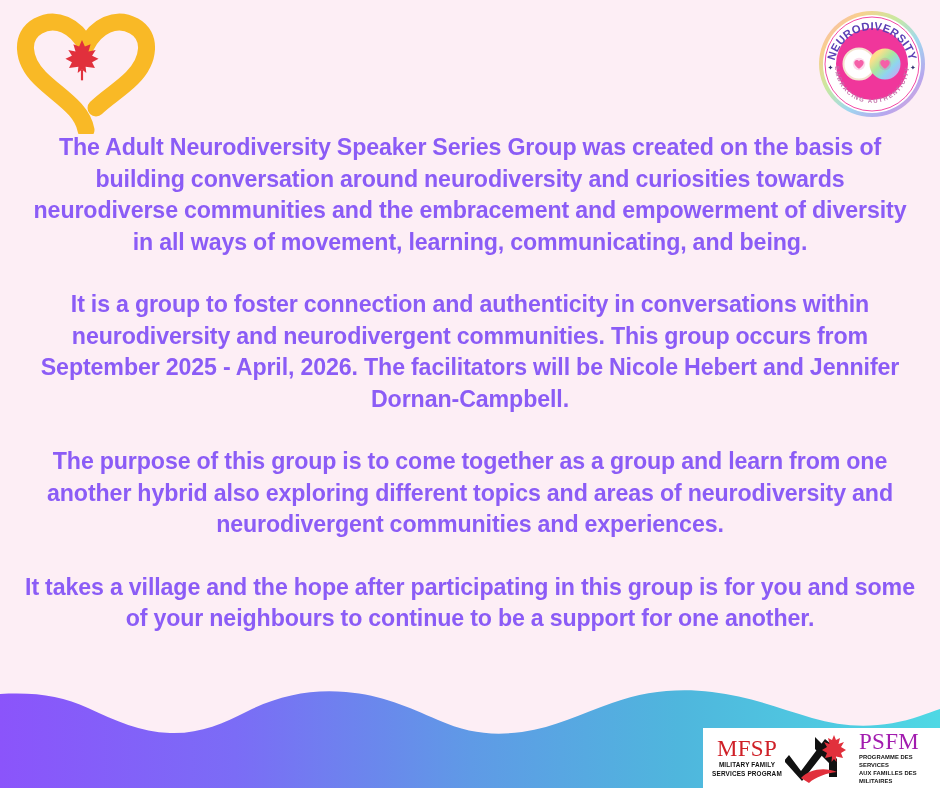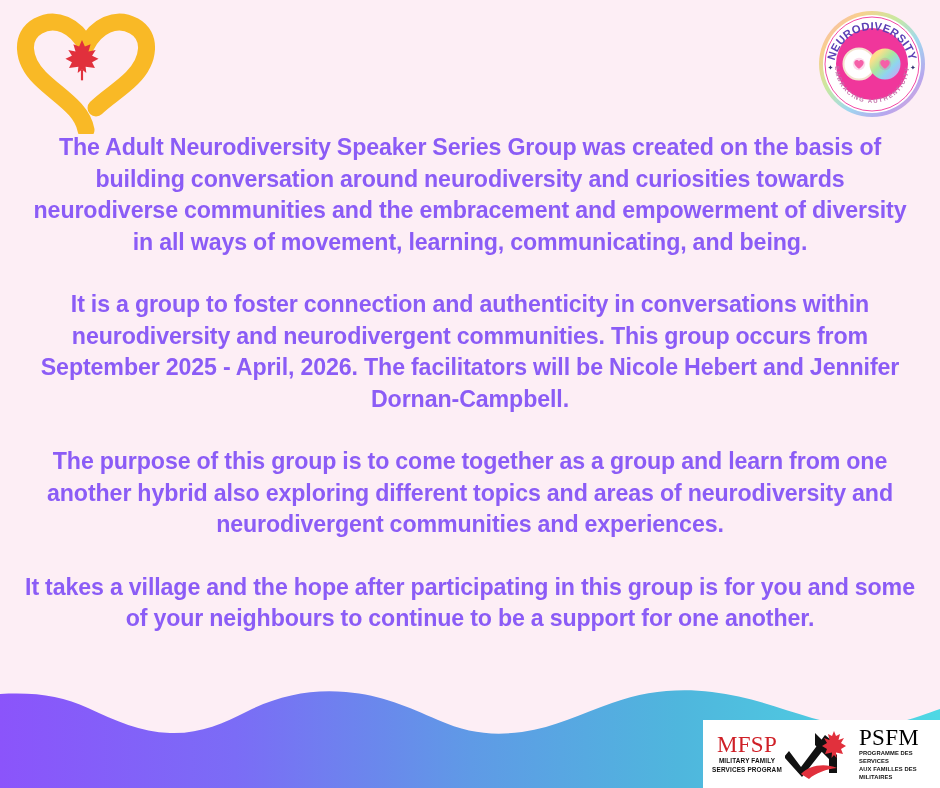--- a/index.html
+++ b/index.html
@@ -71,21 +71,21 @@
     height: 110px;
     display: block;
   }
 
   
   .mfsp-panel {
     position: absolute;
     right: 0;
     bottom: 0;
     width: 237px;
-    height: 68px;
+    height: 60px;
     background: #ffffff;
     box-sizing: border-box;
     display: flex;
     align-items: center;
     padding: 3px 4px 3px 6px;
   }
   .mfsp-left {
     text-align: center;
     line-height: 1;
     flex: 0 0 auto;
@@ -115,21 +115,21 @@
     height: 50px;
     position: relative;
   }
   .mfsp-right {
     text-align: left;
     line-height: 1;
     flex: 1 1 auto;
     padding-left: 2px;
   }
   .psfm-acronym {
-    color: #000000;
+    color: #a21caf;
     font-family: "Liberation Serif", serif;
     font-size: 23px;
     font-weight: 400;
     letter-spacing: 0.3px;
     display: block;
     line-height: 22px;
   }
   .psfm-sub {
     color: #111111;
     font-size: 5.8px;

